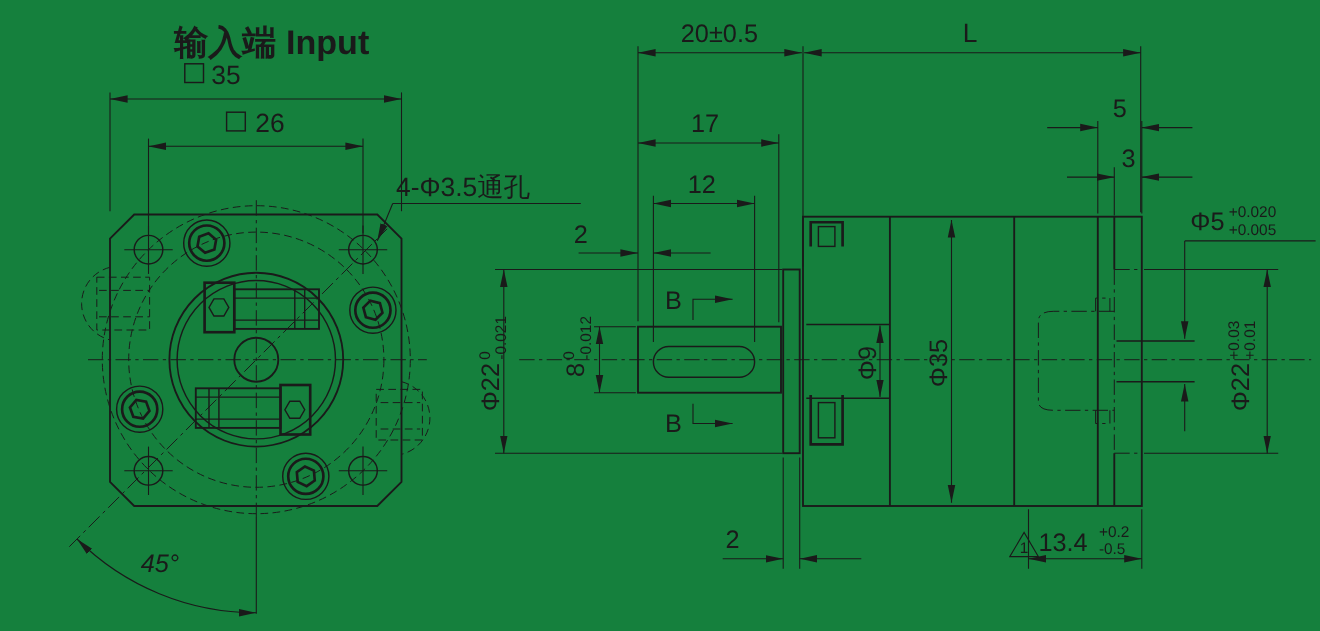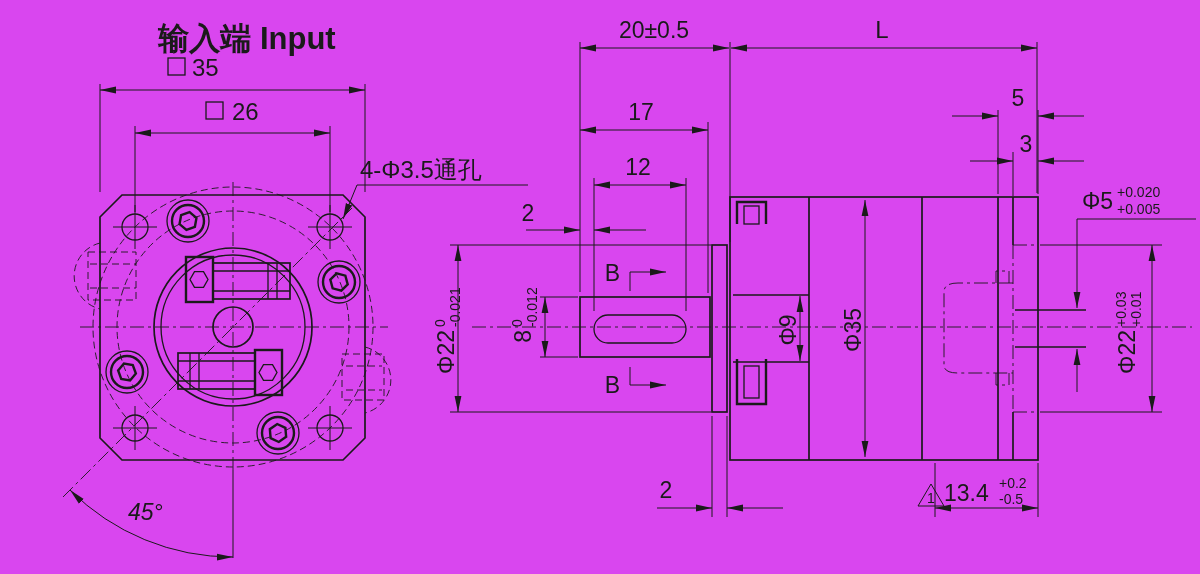--- a/index.html
+++ b/index.html
@@ -1,16 +1,16 @@
 <!DOCTYPE html>
 <html><head>
 <meta charset="utf-8">
 <style>
   html,body{margin:0;padding:0;background:#ffffff;}
-  .stage{width:1200px;height:574px;background:#d946ef;position:relative;overflow:hidden;}
+  .stage{width:1200px;height:574px;background:#15803d;position:relative;overflow:hidden;}
   svg{display:block;}
   text{font-family:"Liberation Sans","DejaVu Sans",sans-serif;fill:#1a1a1a;}
   .dt{font-size:23px;}
   .dts{font-size:24px;}
   .tt{font-size:14px;}
   .ttl{font-size:31px;font-weight:bold;}
   .it{font-style:italic;}
   .o{stroke:#1a1a1a;stroke-width:1.7;fill:none;}
   .o2{stroke:#1a1a1a;stroke-width:1.3;fill:none;}
   .thk{stroke:#1a1a1a;stroke-width:2.4;fill:none;}

